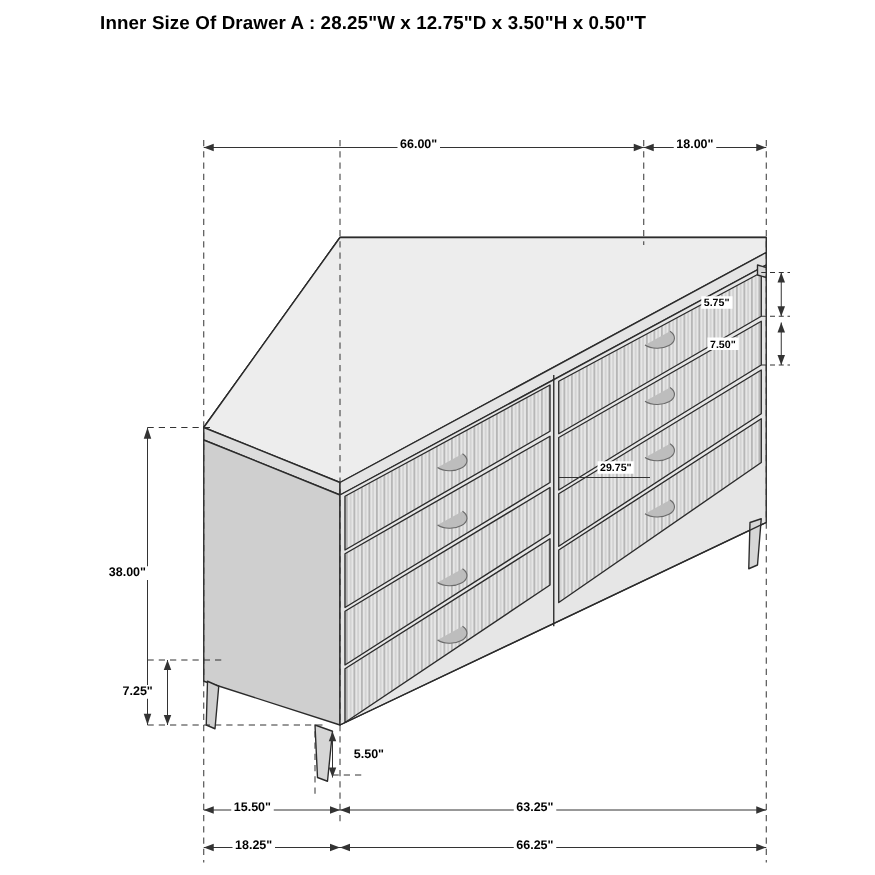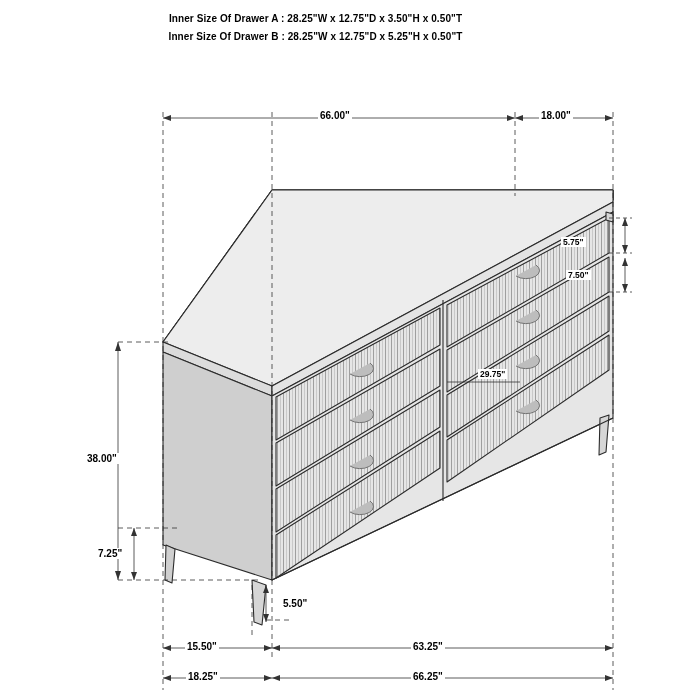--- a/index.html
+++ b/index.html
@@ -6,44 +6,43 @@
   body{
     width:700px;height:700px;
     background:#ffffff;
     font-family:"Liberation Sans", sans-serif;
     color:#000;
     overflow:hidden;
     position:relative;
   }
   #stage{position:absolute;left:0;top:0;width:700px;height:700px;}
   .hdr{
-    position:absolute;left:17px;top:0;width:597px;
+    position:absolute;left:0;top:0;width:597px;
     text-align:center;
-    font-size:10px;font-weight:bold;line-height:18px;
+    font-size:15px;font-weight:bold;line-height:18px;
     letter-spacing:0.1px;
   }
   .hdr div{white-space:nowrap;}
   svg{position:absolute;left:0;top:0;}
   .lbl{
     position:absolute;
     font-size:10px;font-weight:bold;
     background:#fff;
     padding:0 2px;
     white-space:nowrap;
   }
   .lbl.sm{font-size:8.5px;}
 </style>
 </head>
 <body>
 
 <div id="stage">
 
   <div class="hdr" style="top:10px;">
     <div>Inner Size Of Drawer A : 28.25"W x 12.75"D x 3.50"H x 0.50"T</div>
-    <div>Inner Size Of Drawer B : 28.25"W x 12.75"D x 5.25"H x 0.50"T</div>
   </div>
 
   <svg width="700" height="700" viewBox="0 0 700 700">
     <defs>
       <pattern id="flute" width="6" height="6" patternUnits="userSpaceOnUse">
         <rect width="6" height="6" fill="#e6e6e6"></rect>
         <line x1="1.5" y1="0" x2="1.5" y2="6" stroke="#8d8d8d" stroke-width="0.8"></line>
         <line x1="4.5" y1="0" x2="4.5" y2="6" stroke="#b5b5b5" stroke-width="0.6"></line>
       </pattern>
       <pattern id="fluteSide" width="6" height="6" patternUnits="userSpaceOnUse" patternTransform="rotate(-9)">

